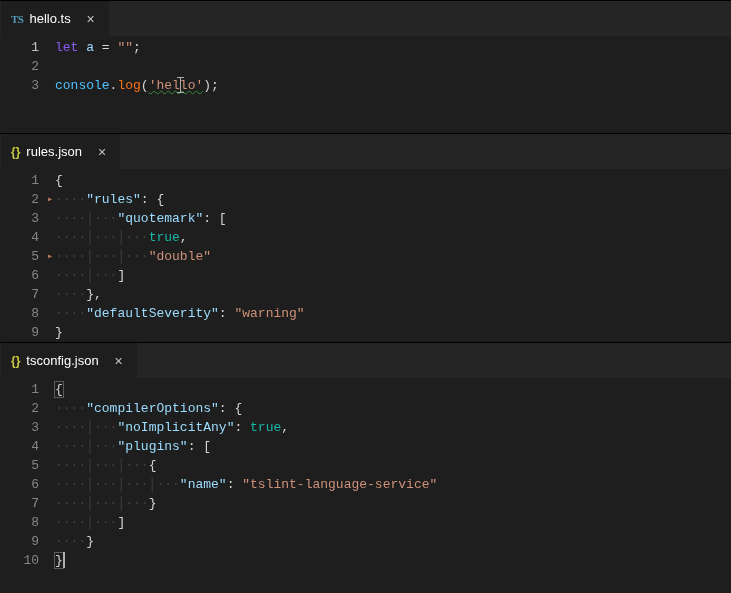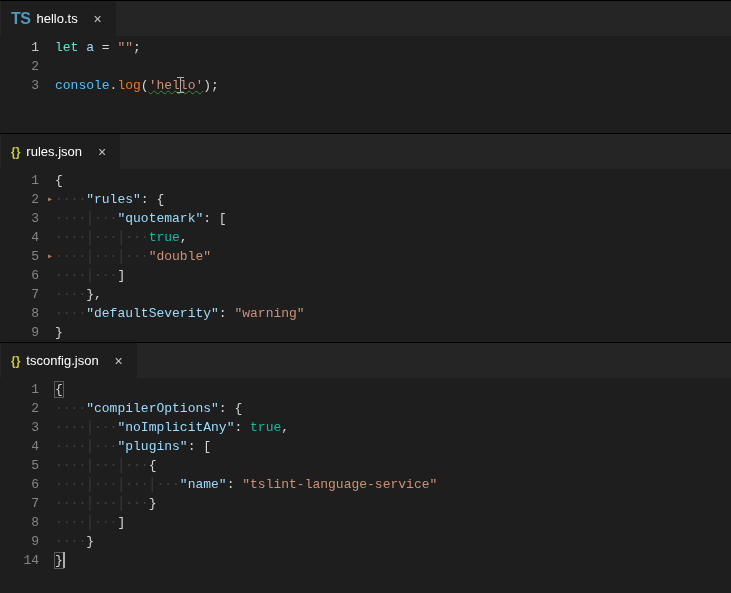--- a/index.html
+++ b/index.html
@@ -29,22 +29,23 @@
     gap: 6px;
     font-family: "Segoe UI", Arial, sans-serif;
     font-size: 13px;
     cursor: pointer;
     border-right: 1px solid #252526;
   }
   .tab:first-child { border-left: 1px solid #252526; }
   .tab .ts-icon {
     color: #519aba;
     font-weight: bold;
-    font-size: 16px;
+    font-size: 11px;
     letter-spacing: -0.5px;
+    font-family: Liberation Serif, serif;
   }
   .tab .json-icon {
     color: #cbcb41;
     font-weight: bold;
     font-size: 12px;
   }
   .tab .close {
     margin-left: 6px;
     font-size: 14px;
     color: #c5c5c5;
@@ -78,21 +79,21 @@
     color:#b37a5b;
     font-size:10px;
   }
   .code {
     flex: 1;
     line-height: 19px;
     white-space: pre;
     position: relative;
   }
   .line { height: 19px; position: relative; }
-  .c-key   { color: #5eead4; }
+  .c-key   { color: #8b5cf6; }
   .c-var   { color: #9cdcfe; }
   .c-op    { color: #d4d4d4; }
   .c-str   { color: #ce9178; }
   .c-obj   { color: #4fc1ff; }
   .c-fun   { color: #f97316; }
   .c-punc  { color: #d4d4d4; }
   .c-prop  { color: #9cdcfe; }
   .c-bool  { color: #14b8a6; }
   .c-brace { color: #d4d4d4; }
   .c-guide { color: #404040; }
@@ -197,18 +198,18 @@
         <div class="gutter">
           <div class="ln">1</div>
           <div class="ln">2</div>
           <div class="ln">3</div>
           <div class="ln">4</div>
           <div class="ln">5</div>
           <div class="ln">6</div>
           <div class="ln">7</div>
           <div class="ln">8</div>
           <div class="ln">9</div>
-          <div class="ln">14</div>
+          <div class="ln">10</div>
         </div>
         <div class="code"><div class="line"><span class="c-brace sel-brace">{</span></div><div class="line"><span class="c-guide">····</span><span class="c-prop">"compilerOptions"</span><span class="c-punc">: </span><span class="c-brace">{</span></div><div class="line"><span class="c-guide">····│···</span><span class="c-prop">"noImplicitAny"</span><span class="c-punc">: </span><span class="c-bool">true</span><span class="c-punc">,</span></div><div class="line"><span class="c-guide">····│···</span><span class="c-prop">"plugins"</span><span class="c-punc">: </span><span class="c-brace">[</span></div><div class="line"><span class="c-guide">····│···│···</span><span class="c-brace">{</span></div><div class="line"><span class="c-guide">····│···│···│···</span><span class="c-prop">"name"</span><span class="c-punc">: </span><span class="c-str">"tslint-language-service"</span></div><div class="line"><span class="c-guide">····│···│···</span><span class="c-brace">}</span></div><div class="line"><span class="c-guide">····│···</span><span class="c-brace">]</span></div><div class="line"><span class="c-guide">····</span><span class="c-brace">}</span></div><div class="line"><span class="c-brace sel-brace">}</span><span class="blink-cursor"></span></div></div>
       </div>
     </div>
   </div>
 
 </body></html>

